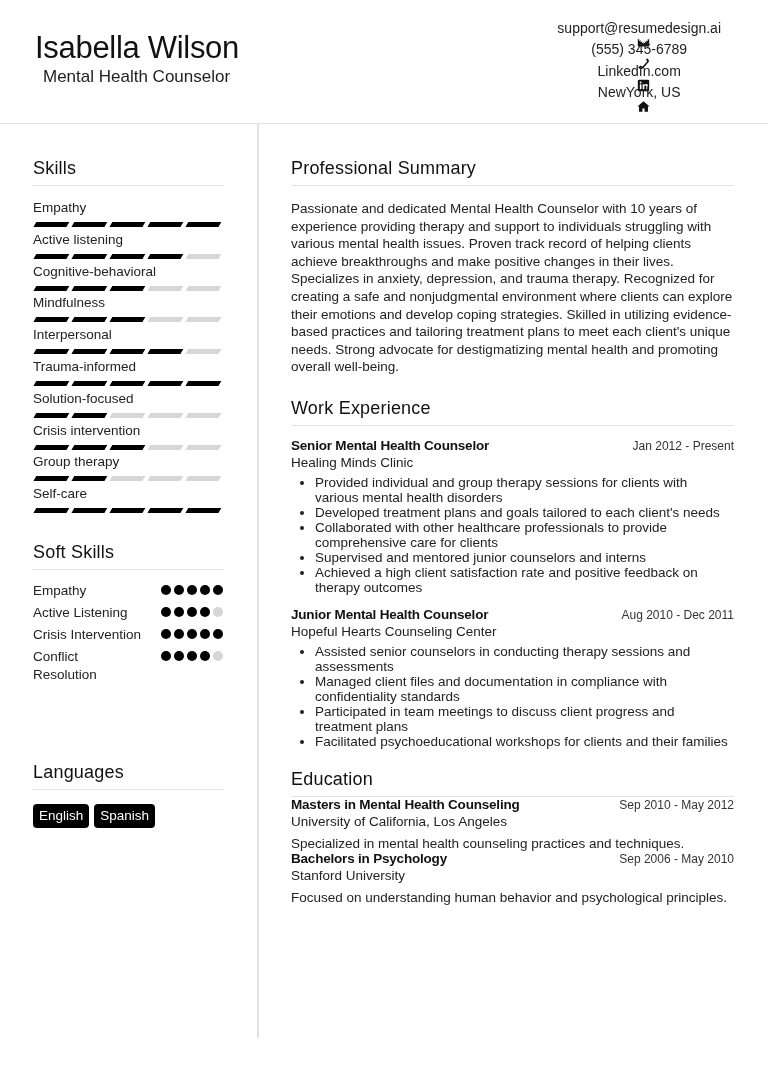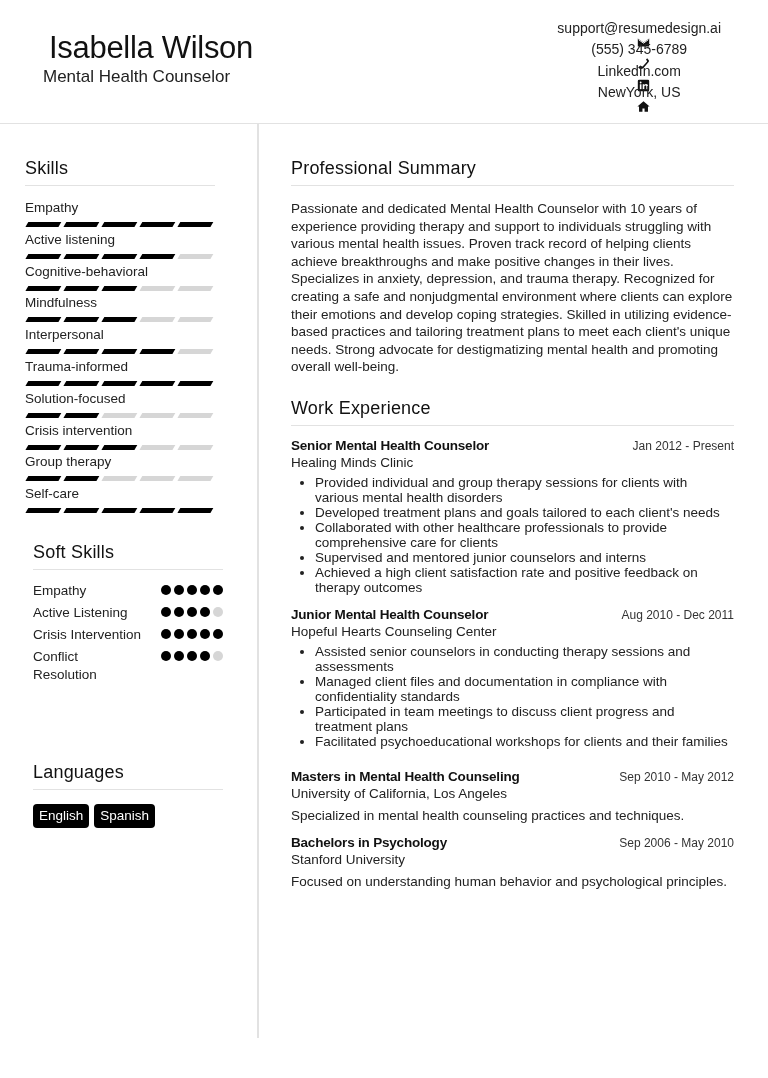--- a/index.html
+++ b/index.html
@@ -1,29 +1,29 @@
 <!DOCTYPE html>
 <html><head>
 <meta charset="utf-8">
 <style>
   * { box-sizing: border-box; margin: 0; padding: 0; }
   html, body { width: 768px; height: 1078px; background: #ffffff; }
   body { font-family: "Liberation Sans", "DejaVu Sans", sans-serif; color: #222; position: relative; overflow: hidden; }
 
   .header { position: absolute; left: 0; top: 0; width: 768px; height: 124px; border-bottom: 1px solid #e2e2e2; }
-  .name { position: absolute; left: 49px; top: 30px; font-size: 31px; font-weight: 500; color: #111; letter-spacing: -0.3px; }
+  .name { position: absolute; left: 35px; top: 30px; font-size: 31px; font-weight: 500; color: #111; letter-spacing: -0.3px; }
   .title { position: absolute; left: 43px; top: 67px; font-size: 17px; color: #222; }
   .contacts { position: absolute; right: 47px; top: 27px; text-align: right; }
   .contact { display: flex; justify-content: flex-end; align-items: center; height: 21.5px; font-size: 14px; color: #222; flex-direction: column; }
   .contact .ic { width: 14px; height: 14px; margin-left: 8px; display: inline-flex; align-items: center; justify-content: center; }
   .contact svg { width: 13px; height: 13px; fill: #111; }
 
   .vdivider { position: absolute; left: 257px; top: 124px; width: 1.5px; height: 914px; background: #e2e2e2; }
 
-  .sidebar { position: absolute; left: 25px; top: 158px; width: 190px; }
+  .sidebar { position: absolute; left: 33px; top: 158px; width: 190px; }
   .side-h { font-size: 18px; font-weight: 500; color: #111; padding-bottom: 6px; border-bottom: 1.5px solid #e2e2e2; letter-spacing: 0.2px; }
   .skills-list { margin-top: 14px; }
   .skill { height: 31.8px; }
   .skill-name { font-size: 13.5px; color: #222; line-height: 16px; }
   .bar { display: flex; gap: 5px; margin-top: 6px; padding-left: 2px; }
   .seg { width: 33px; height: 4.5px; background: #000; transform: skewX(-30deg); }
   .seg.off { background: #d6d6d6; }
 
   .soft { position: absolute; left: 33px; top: 542px; width: 190px; }
   .soft-list { margin-top: 12px; }
@@ -41,21 +41,21 @@
   .main-h { font-size: 18px; font-weight: 500; color: #111; padding-bottom: 6px; border-bottom: 1.5px solid #e2e2e2; letter-spacing: 0.2px; }
   .summary { font-size: 13.5px; line-height: 17.6px; color: #222; margin-top: 14px; }
   .section { margin-top: 22px; }
   .job { margin-top: 12px; }
   .job-head { display: flex; justify-content: space-between; align-items: baseline; }
   .job-title { font-size: 13.5px; font-weight: 700; color: #111; letter-spacing: -0.2px; }
   .job-date { font-size: 12px; color: #333; }
   .job-org { font-size: 13.5px; color: #222; margin-top: 2px; }
   .bullets { margin-top: 5px; padding-left: 24px; font-size: 13.5px; line-height: 15px; color: #222; }
   .bullets li { list-style: disc; }
-  .edu { margin-top: 12px; }
+  .edu { }
   .edu-desc { font-size: 13.5px; color: #222; margin-top: 7px; }
 </style>
 </head>
 <body>
 
 <div class="header">
   <div class="name">Isabella Wilson</div>
   <div class="title">Mental Health Counselor</div>
   <div class="contacts">
     <div class="contact">
@@ -292,20 +292,21 @@
             <li>Assisted senior counselors in conducting therapy sessions and assessments</li>
             <li>Managed client files and documentation in compliance with confidentiality standards</li>
             <li>Participated in team meetings to discuss client progress and treatment plans</li>
             <li>Facilitated psychoeducational workshops for clients and their families</li>
           </ul>
         </div>
       </div>
   </div>
 
   <div class="section" style="margin-top:20px;">
+    <div class="main-h">Education</div>
     <div id="edu">
         <div class="edu">
           <div class="job-head">
             <span class="job-title">Masters in Mental Health Counseling</span>
             <span class="job-date">Sep 2010 - May 2012</span>
           </div>
           <div class="job-org">University of California, Los Angeles</div>
           <div class="edu-desc">Specialized in mental health counseling practices and techniques.</div>
         </div>
         <div class="edu">

